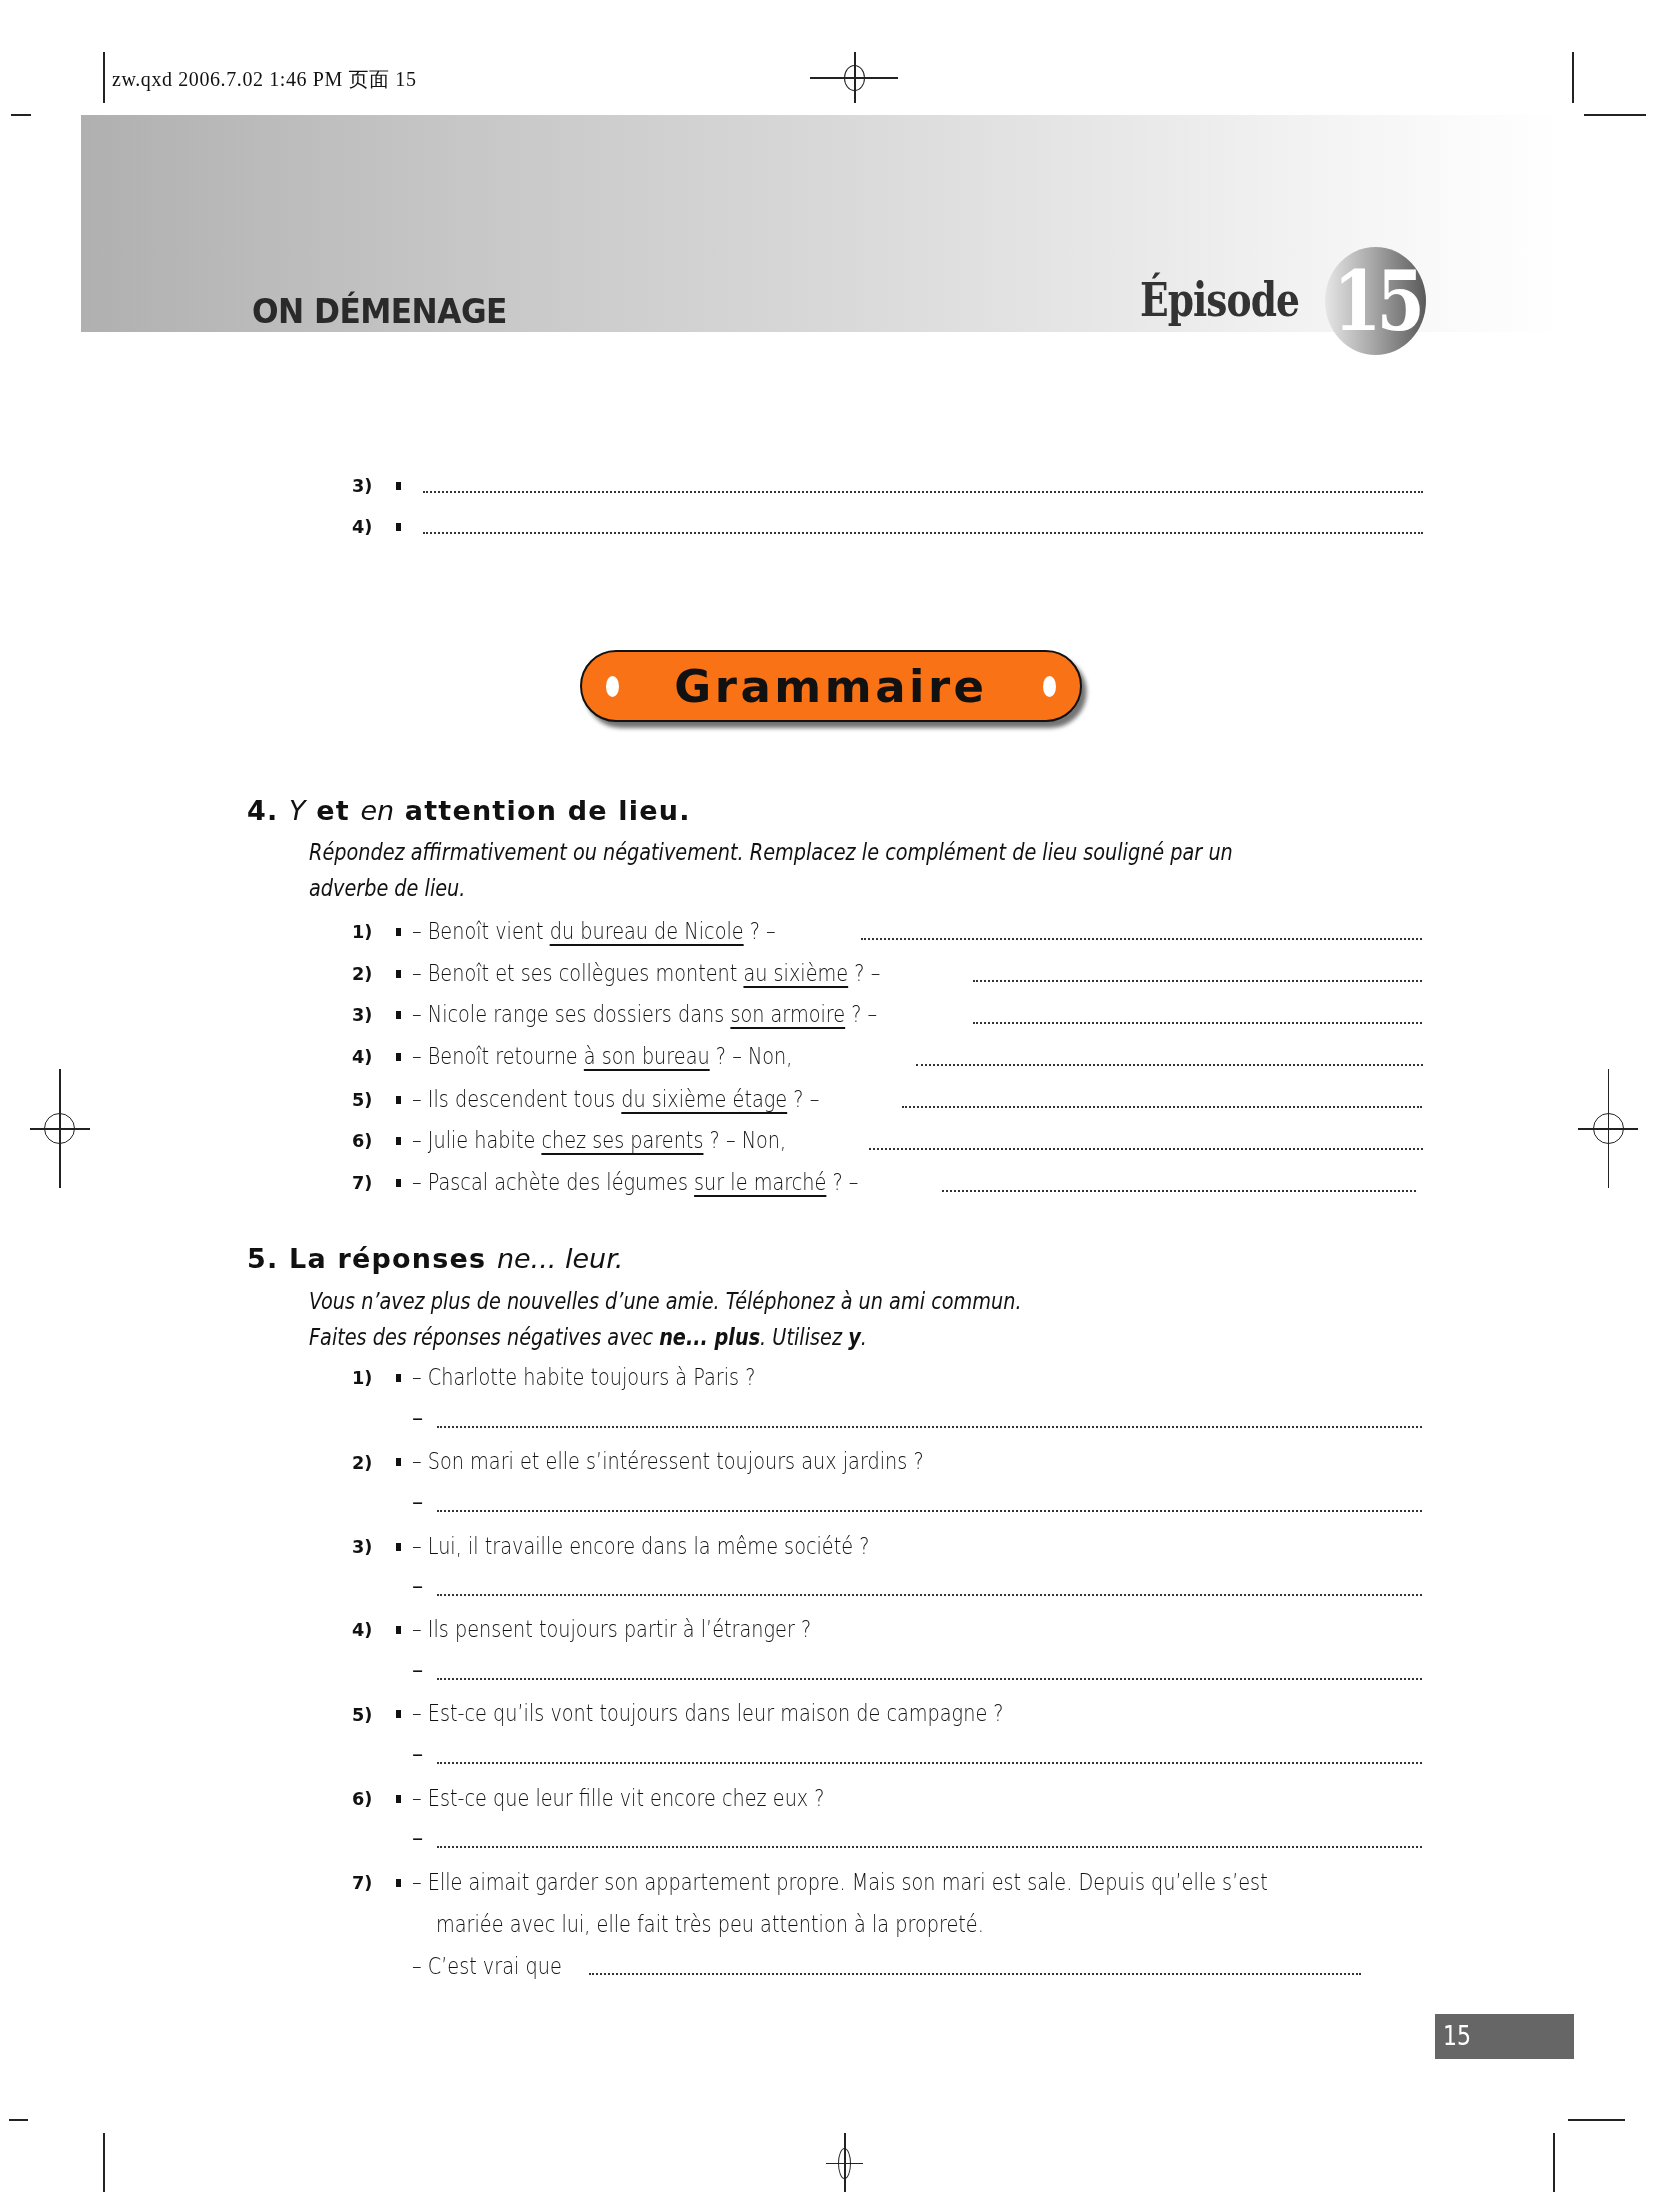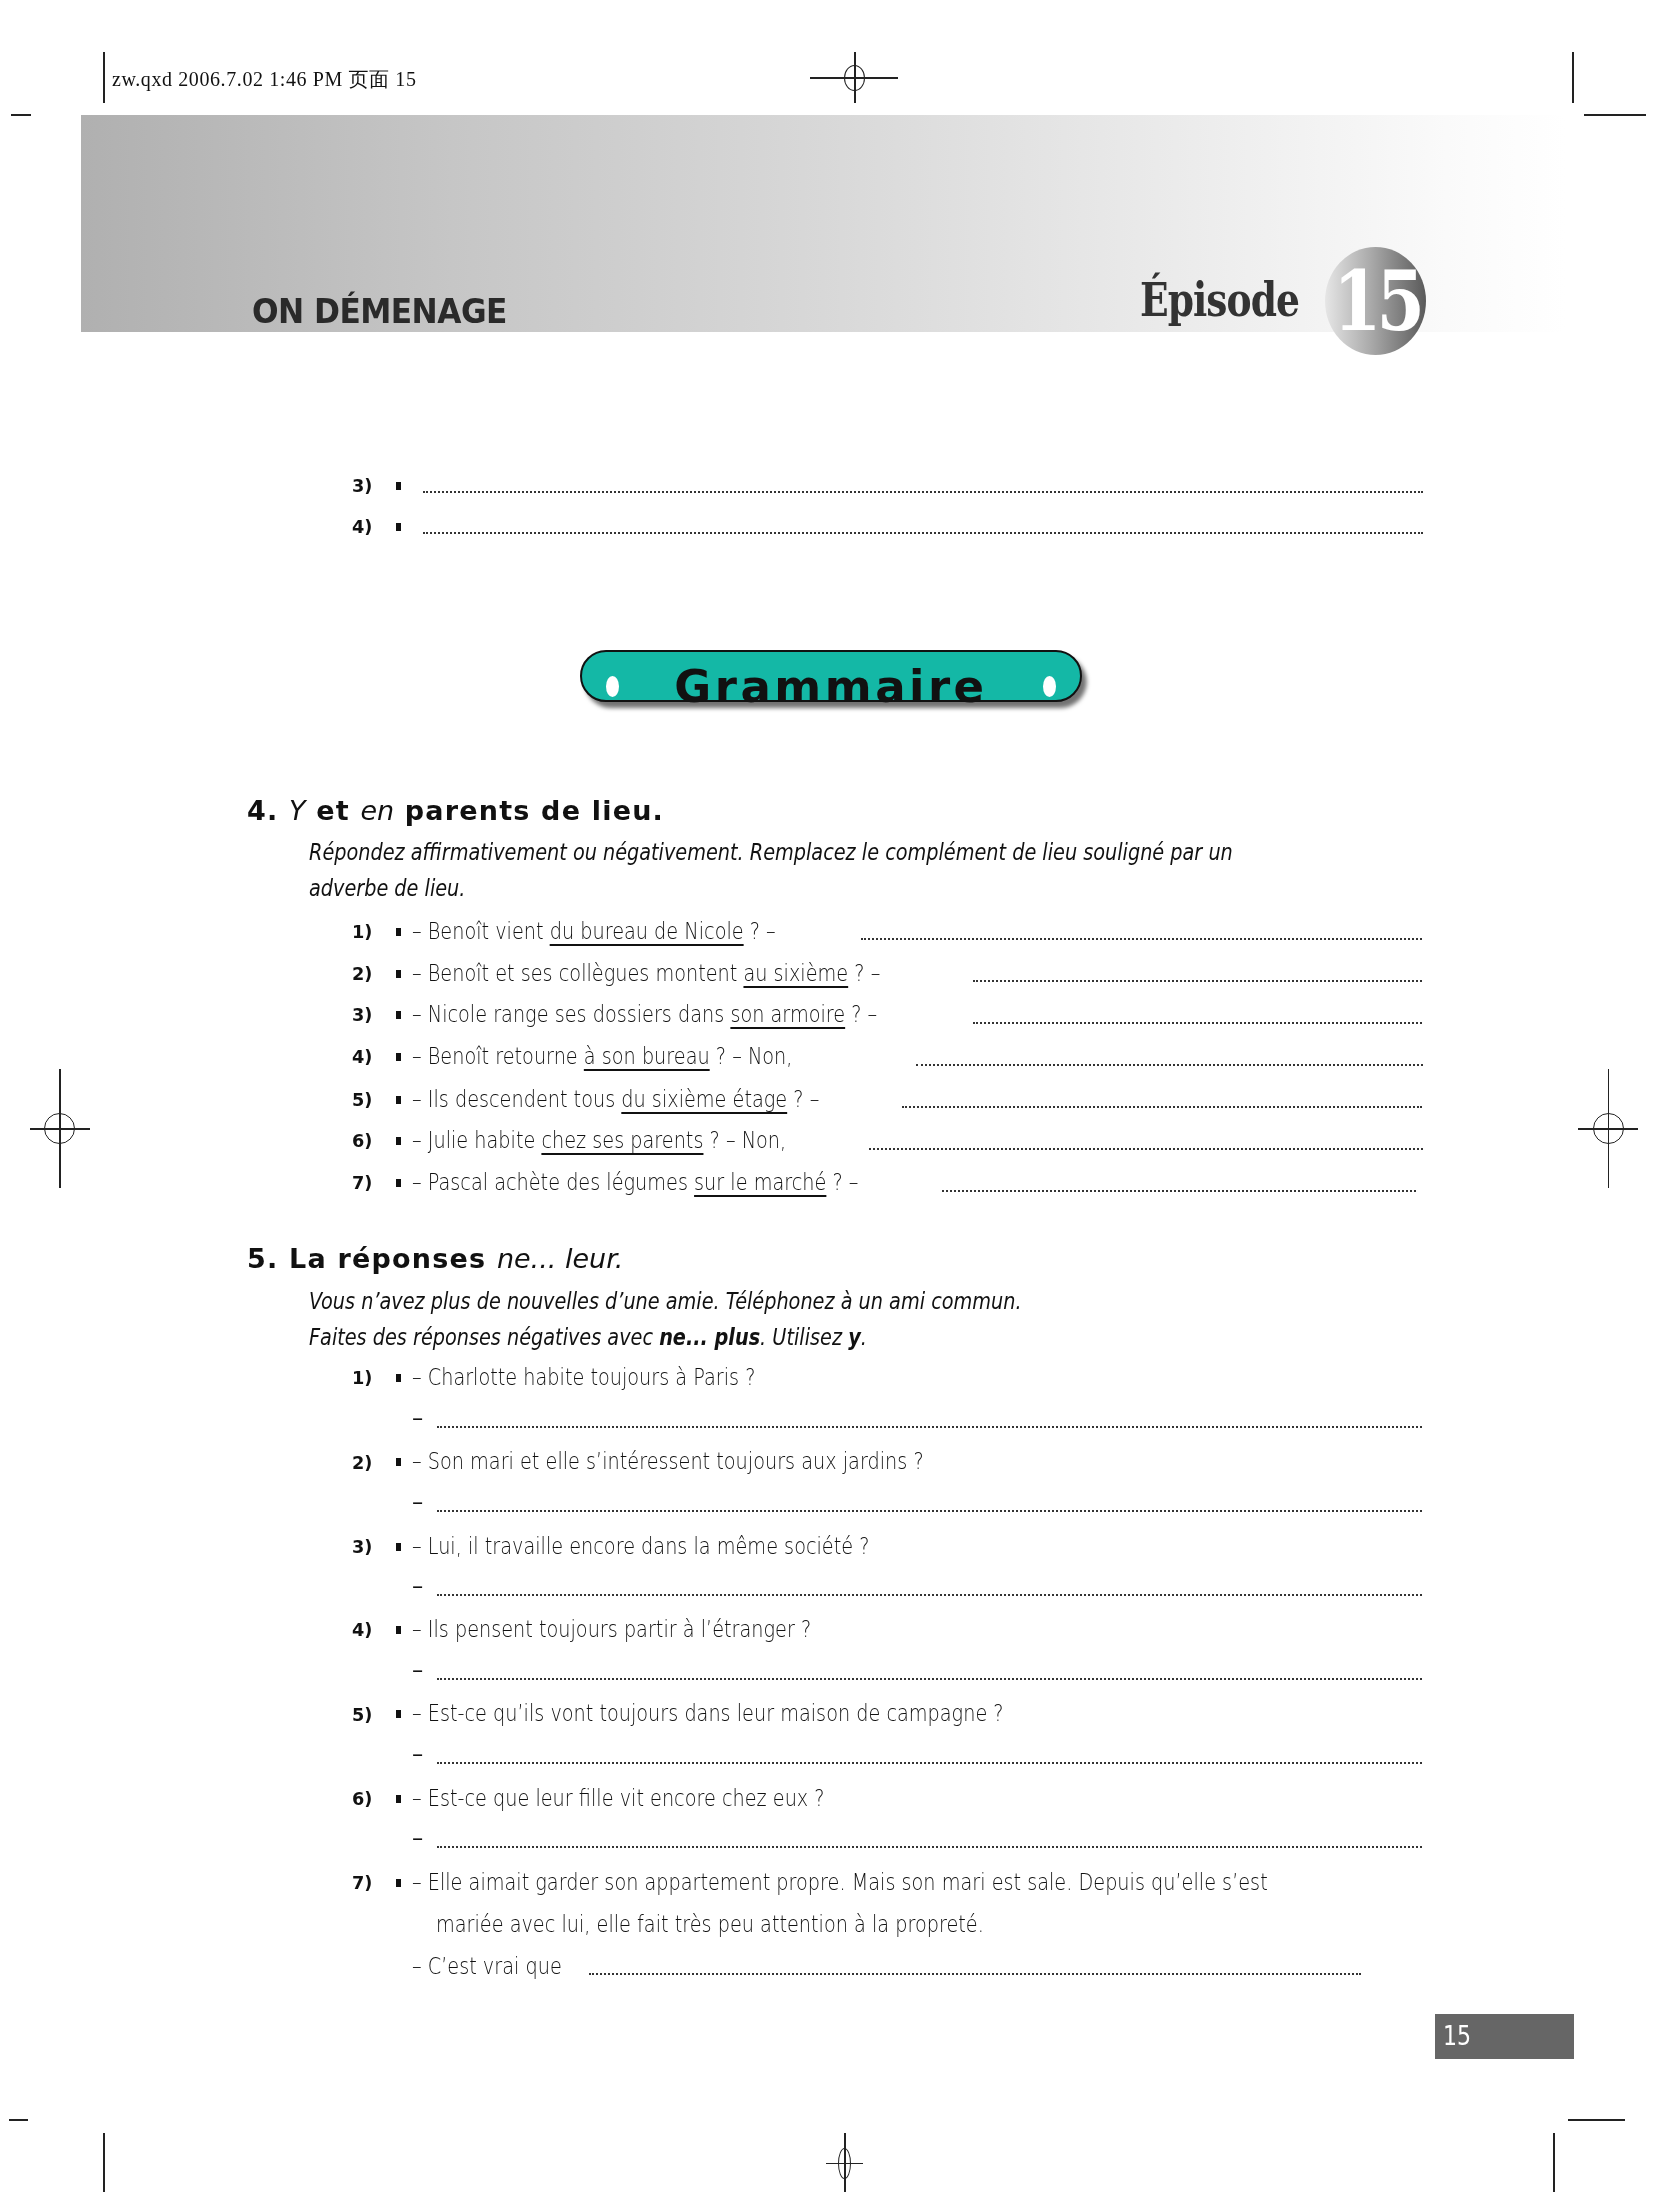--- a/index.html
+++ b/index.html
@@ -29,22 +29,22 @@
           transform:scaleX(0.85);}
 
   .num{position:absolute;font-family:"DejaVu Sans",sans-serif;font-weight:bold;font-size:17.7px;color:#111;}
   .sq{position:absolute;width:5.3px;height:7.7px;background:#111;}
   .txt{position:absolute;font-family:"DejaVu Sans",sans-serif;font-size:22.4px;color:#111;white-space:nowrap;
        transform:scaleX(0.86);transform-origin:left;font-weight:300;}
   .u{text-decoration:underline;text-decoration-thickness:1.8px;text-underline-offset:4.7px;}
   .dots{position:absolute;height:0;border-bottom:2.4px dotted #333;}
   .dash{position:absolute;font-family:"DejaVu Sans",sans-serif;font-size:22.4px;}
 
-  .pill{left:580px;top:650px;width:502px;height:52px;border:2.9px solid #111;border-radius:36px;
-        background:#14b8a6;box-sizing:border-box;box-shadow:4.7px 5.9px 4.7px rgba(0,0,0,0.55);}
+  .pill{left:580px;top:650px;width:502px;height:72px;border:2.9px solid #111;border-radius:36px;
+        background:#f97316;box-sizing:border-box;box-shadow:4.7px 5.9px 4.7px rgba(0,0,0,0.55);}
   .pill .dot{position:absolute;top:23.6px;width:13px;height:21px;border-radius:50%;background:#fff;}
   .pill-label{position:absolute;left:0;right:0;top:8.2px;text-align:center;font-family:"DejaVu Sans",sans-serif;
         font-weight:bold;font-size:45px;letter-spacing:3.5px;color:#111;}
 
   .heading{position:absolute;font-family:"DejaVu Sans",sans-serif;font-weight:bold;font-size:27px;color:#111;
            letter-spacing:1.2px;white-space:nowrap;}
   .heading i{font-weight:normal;letter-spacing:0;}
   .instr{position:absolute;font-family:"DejaVu Sans",sans-serif;font-style:italic;font-size:22.4px;color:#111;
          white-space:nowrap;transform:scaleX(0.86);transform-origin:left;font-weight:300;}
   .instr b{font-weight:bold;}
@@ -104,21 +104,21 @@
   <div class="dot" style="left:23.6px;"></div>
   <div class="pill-label">Grammaire</div>
   <div class="dot" style="right:23.6px;"></div>
 </div>
 
 <div class="heading" style="left:247px;top:795px;">
   <span>4.</span>
   <i>Y</i>
   <span>et</span>
   <i>en</i>
-  <span>parents de lieu.</span>
+  <span>attention de lieu.</span>
 </div>
 <div class="instr" style="left:309px;top:839px;">Répondez affirmativement ou négativement. Remplacez le complément de lieu souligné par un</div>
 <div class="instr" style="left:309px;top:875px;">adverbe de lieu.</div>
 
 <div>
   <div class="num" style="left:352px;top:922px;">1)</div>
   <div class="sq" style="left:396px;top:928px;"></div>
   <div class="txt" style="left:412px;top:918px;"><span>– Benoît vient </span><span class="u">du bureau de Nicole</span><span> ? – </span></div>
   <div class="dots" style="left:861px;top:938px;width:561px;"></div>
 </div>

